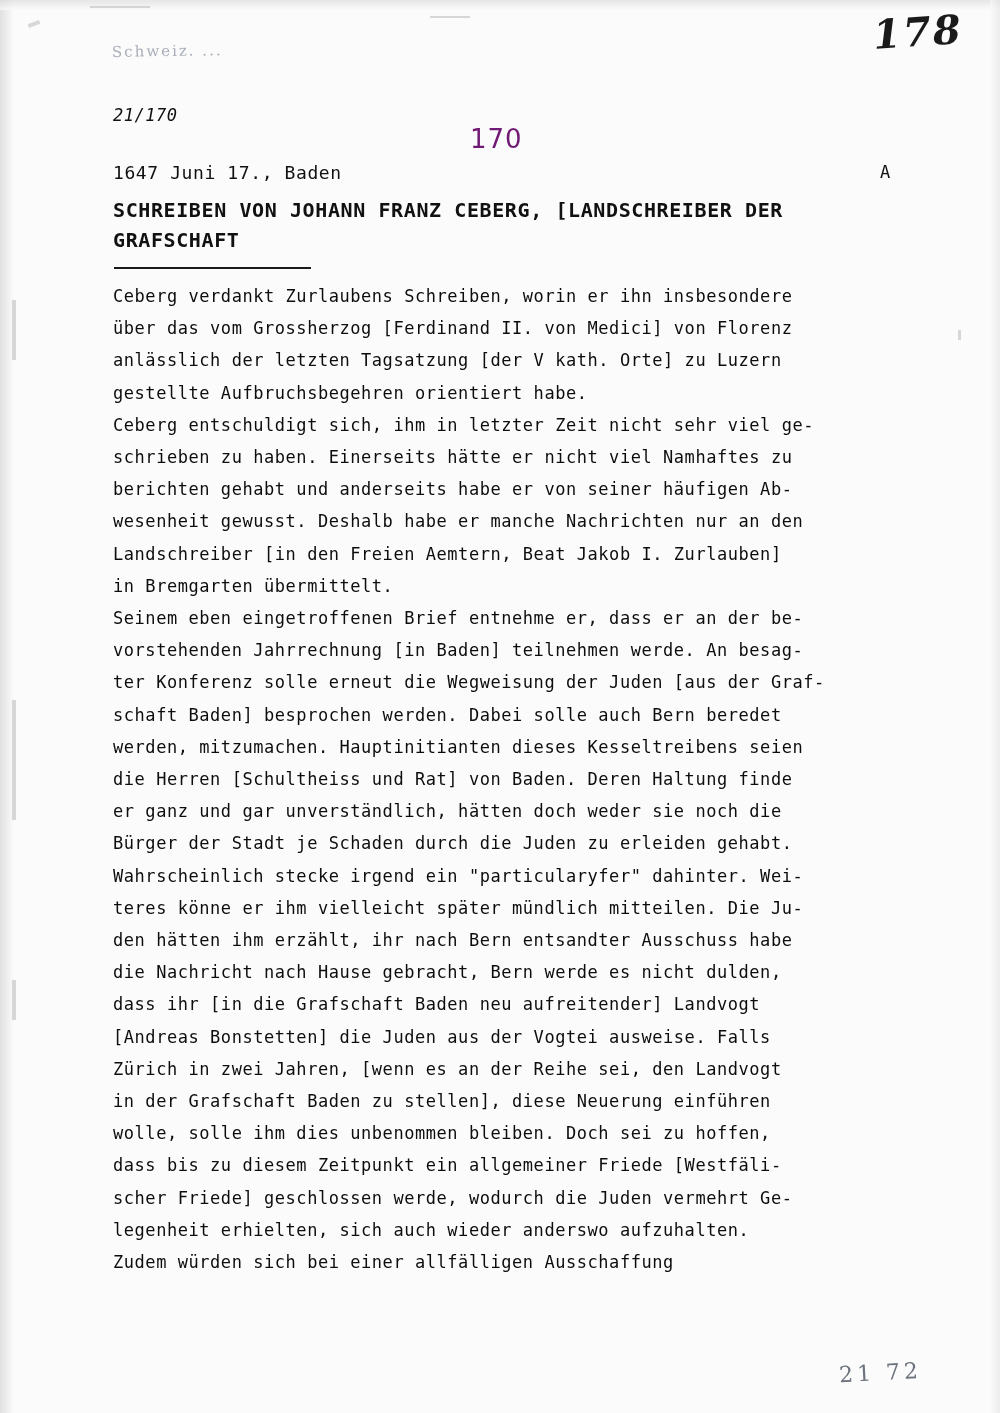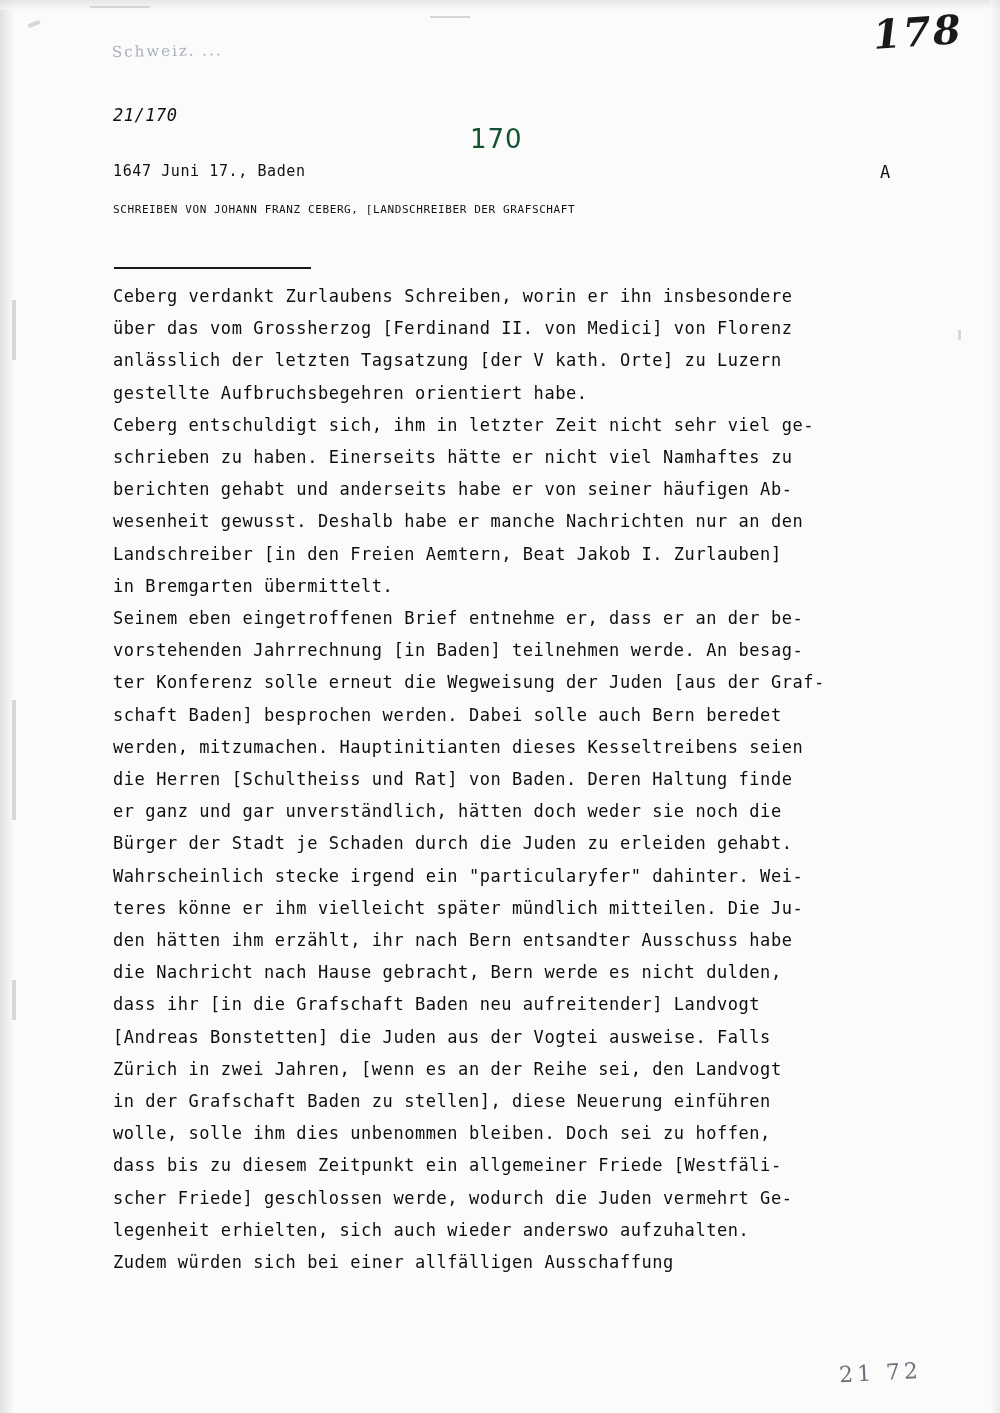--- a/index.html
+++ b/index.html
@@ -91,47 +91,48 @@
     font-style: italic;
     color: #111;
     letter-spacing: .5px;
   }
   .doc-number {
     position: absolute;
     left: 470px;
     top: 124px;
     font-family: "DejaVu Sans", sans-serif;
     font-size: 26px;
-    color: #14532d;
+    color: #701a75;
     letter-spacing: 1px;
   }
   .date-line {
     position: absolute;
     left: 113px;
     top: 162px;
-    font-size: 15px;
+    font-size: 18px;
     color: #111;
     letter-spacing: .6px;
   }
   .archive-mark {
     position: absolute;
     left: 880px;
     top: 162px;
     font-size: 17px;
     color: #111;
   }
   .title {
     position: absolute;
     left: 113px;
     top: 195px;
     width: 800px;
-    font-size: 11px;
+    font-size: 20px;
     line-height: 30px;
     color: #111;
     letter-spacing: .6px;
+    font-weight: bold;
   }
   .title .title-line-2 {
     display: block;
     padding-left: 120px;
   }
   .rule {
     position: absolute;
     left: 114px;
     top: 267px;
     width: 197px;

